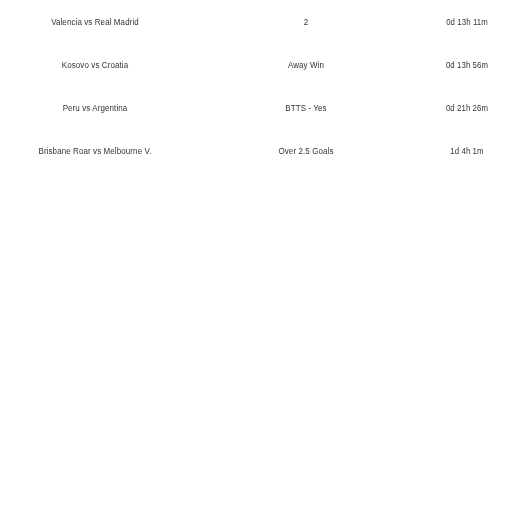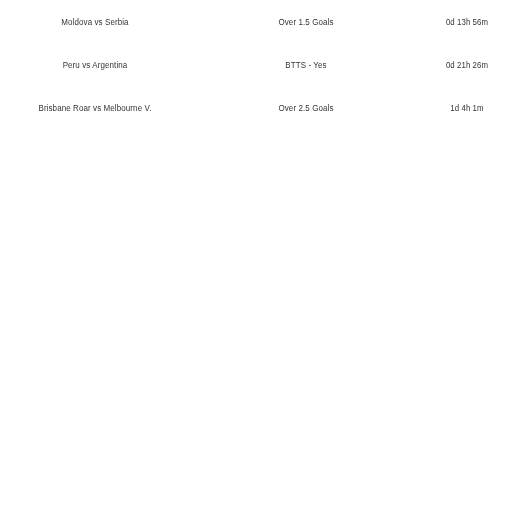--- a/index.html
+++ b/index.html
@@ -69,22 +69,27 @@
 <body>
 
 <table id="tips-table">
   <colgroup>
     <col class="c-match">
     <col class="c-tip">
     <col class="c-time">
   </colgroup>
   <tbody>
       <tr>
-        <td class="cell-match">Moldova vs Serbia</td>
-        <td class="cell-tip">Over 1.5 Goals</td>
+        <td class="cell-match">Valencia vs Real Madrid</td>
+        <td class="cell-tip">2</td>
+        <td class="cell-time">0d 13h 11m</td>
+      </tr>
+      <tr>
+        <td class="cell-match">Kosovo vs Croatia</td>
+        <td class="cell-tip">Away Win</td>
         <td class="cell-time">0d 13h 56m</td>
       </tr>
       <tr>
         <td class="cell-match">Peru vs Argentina</td>
         <td class="cell-tip">BTTS - Yes</td>
         <td class="cell-time">0d 21h 26m</td>
       </tr>
       <tr>
         <td class="cell-match">Brisbane Roar vs Melbourne V.</td>
         <td class="cell-tip">Over 2.5 Goals</td>

